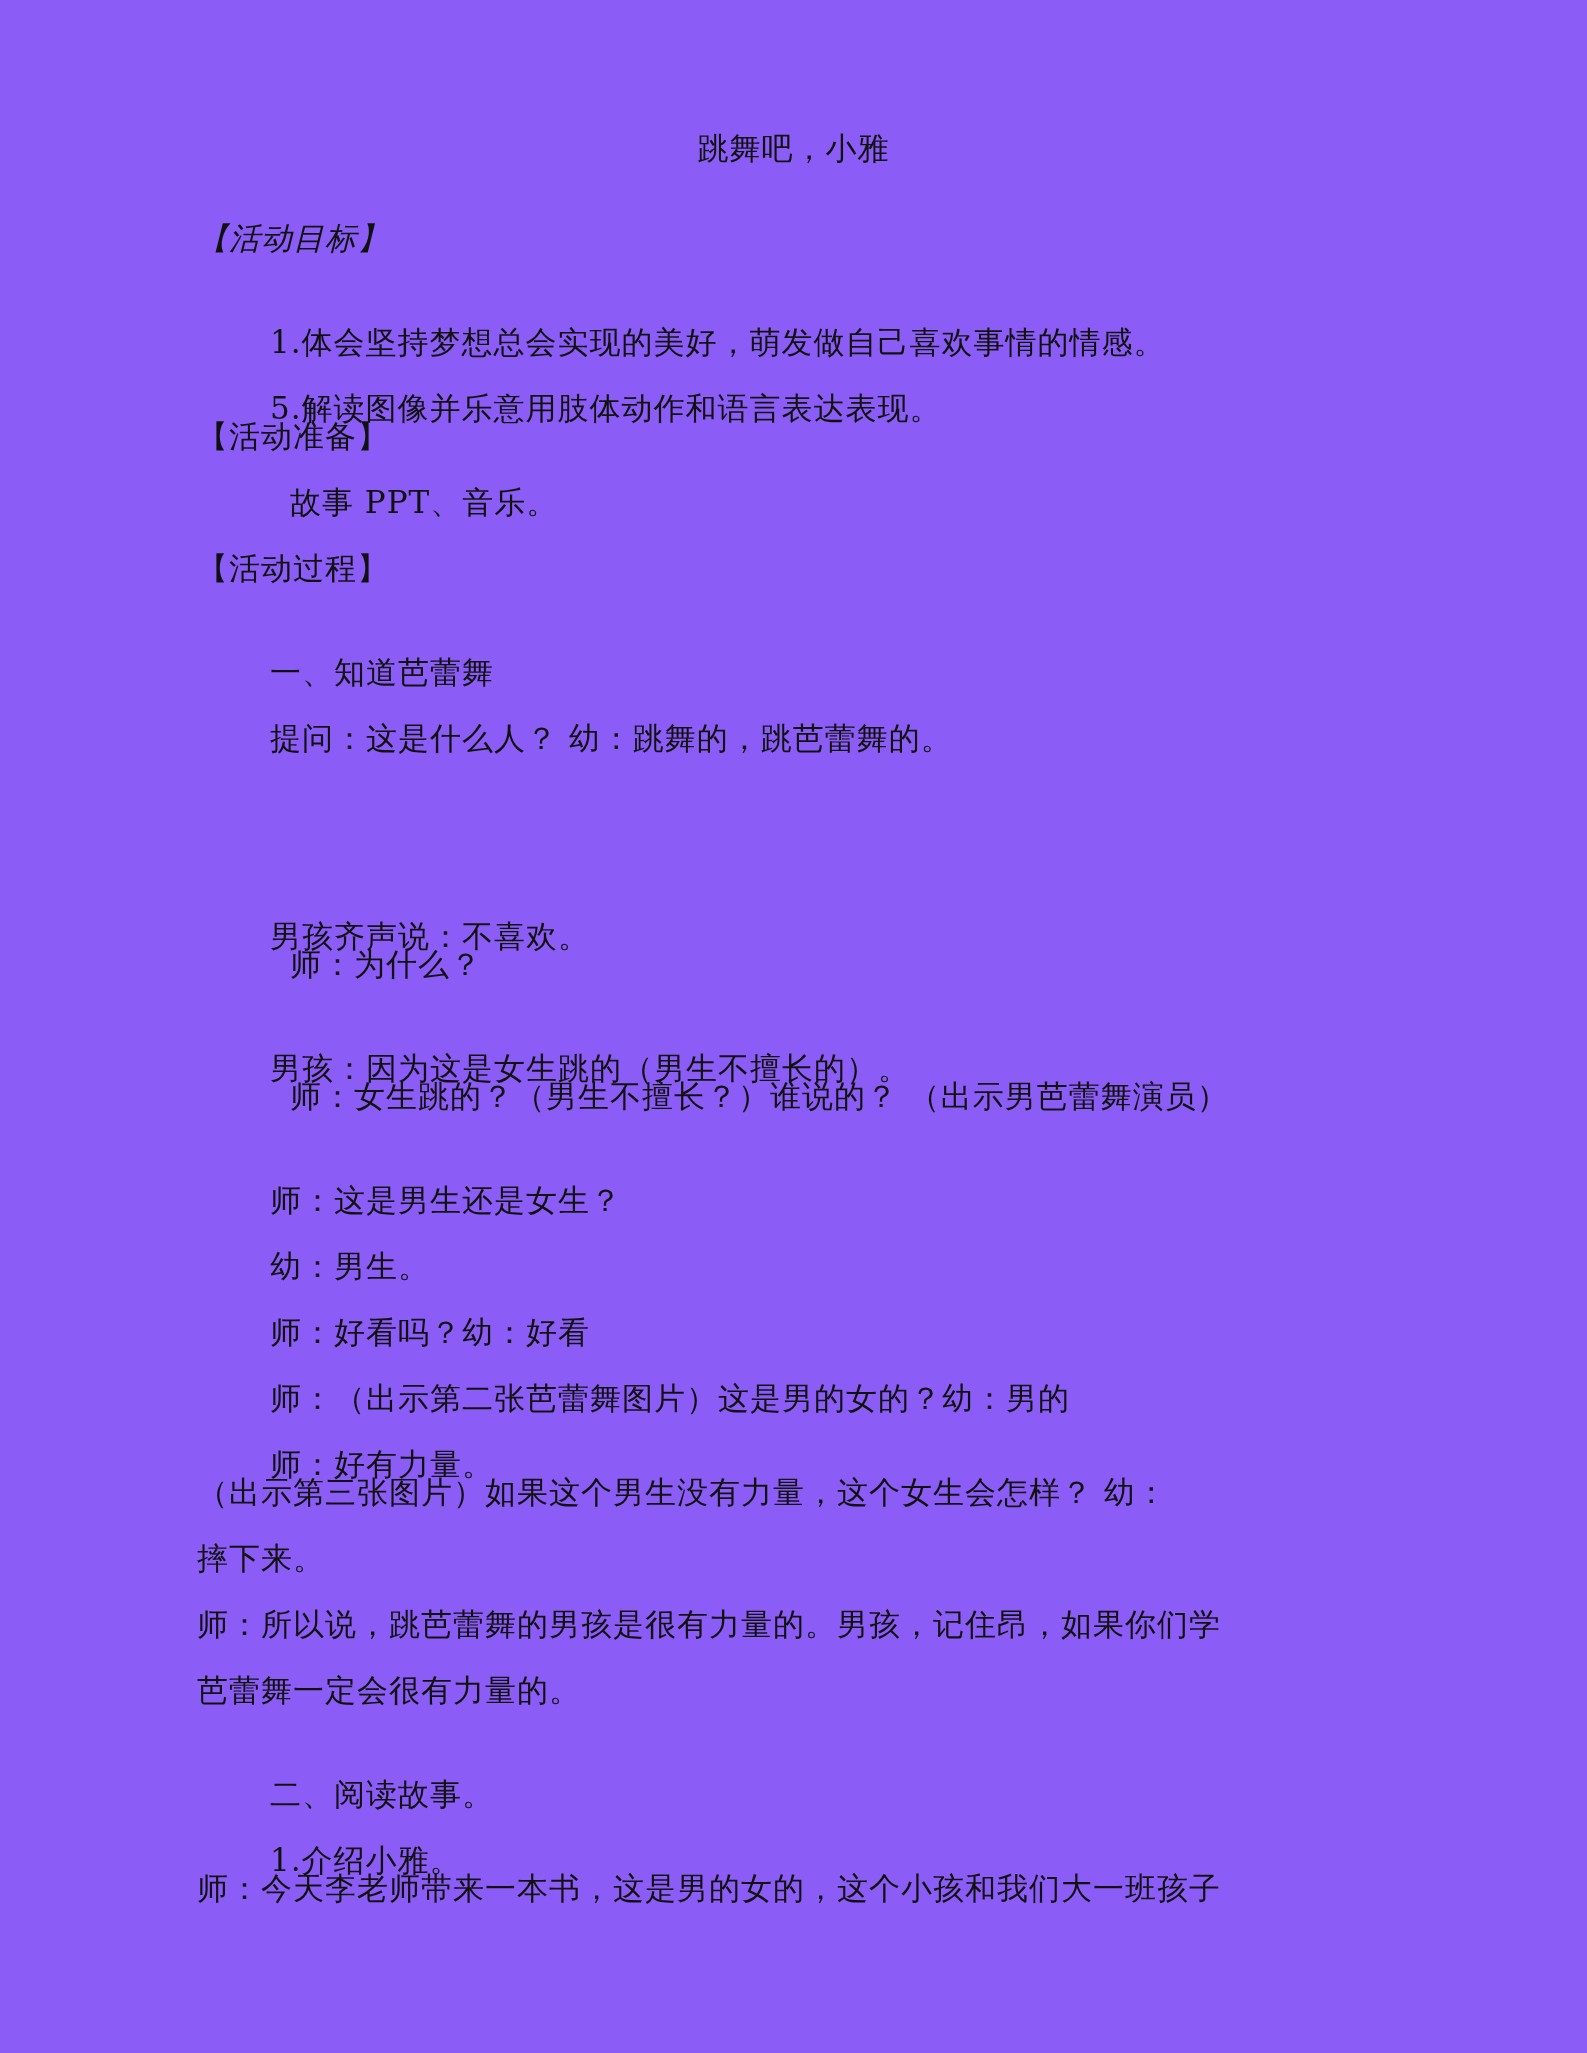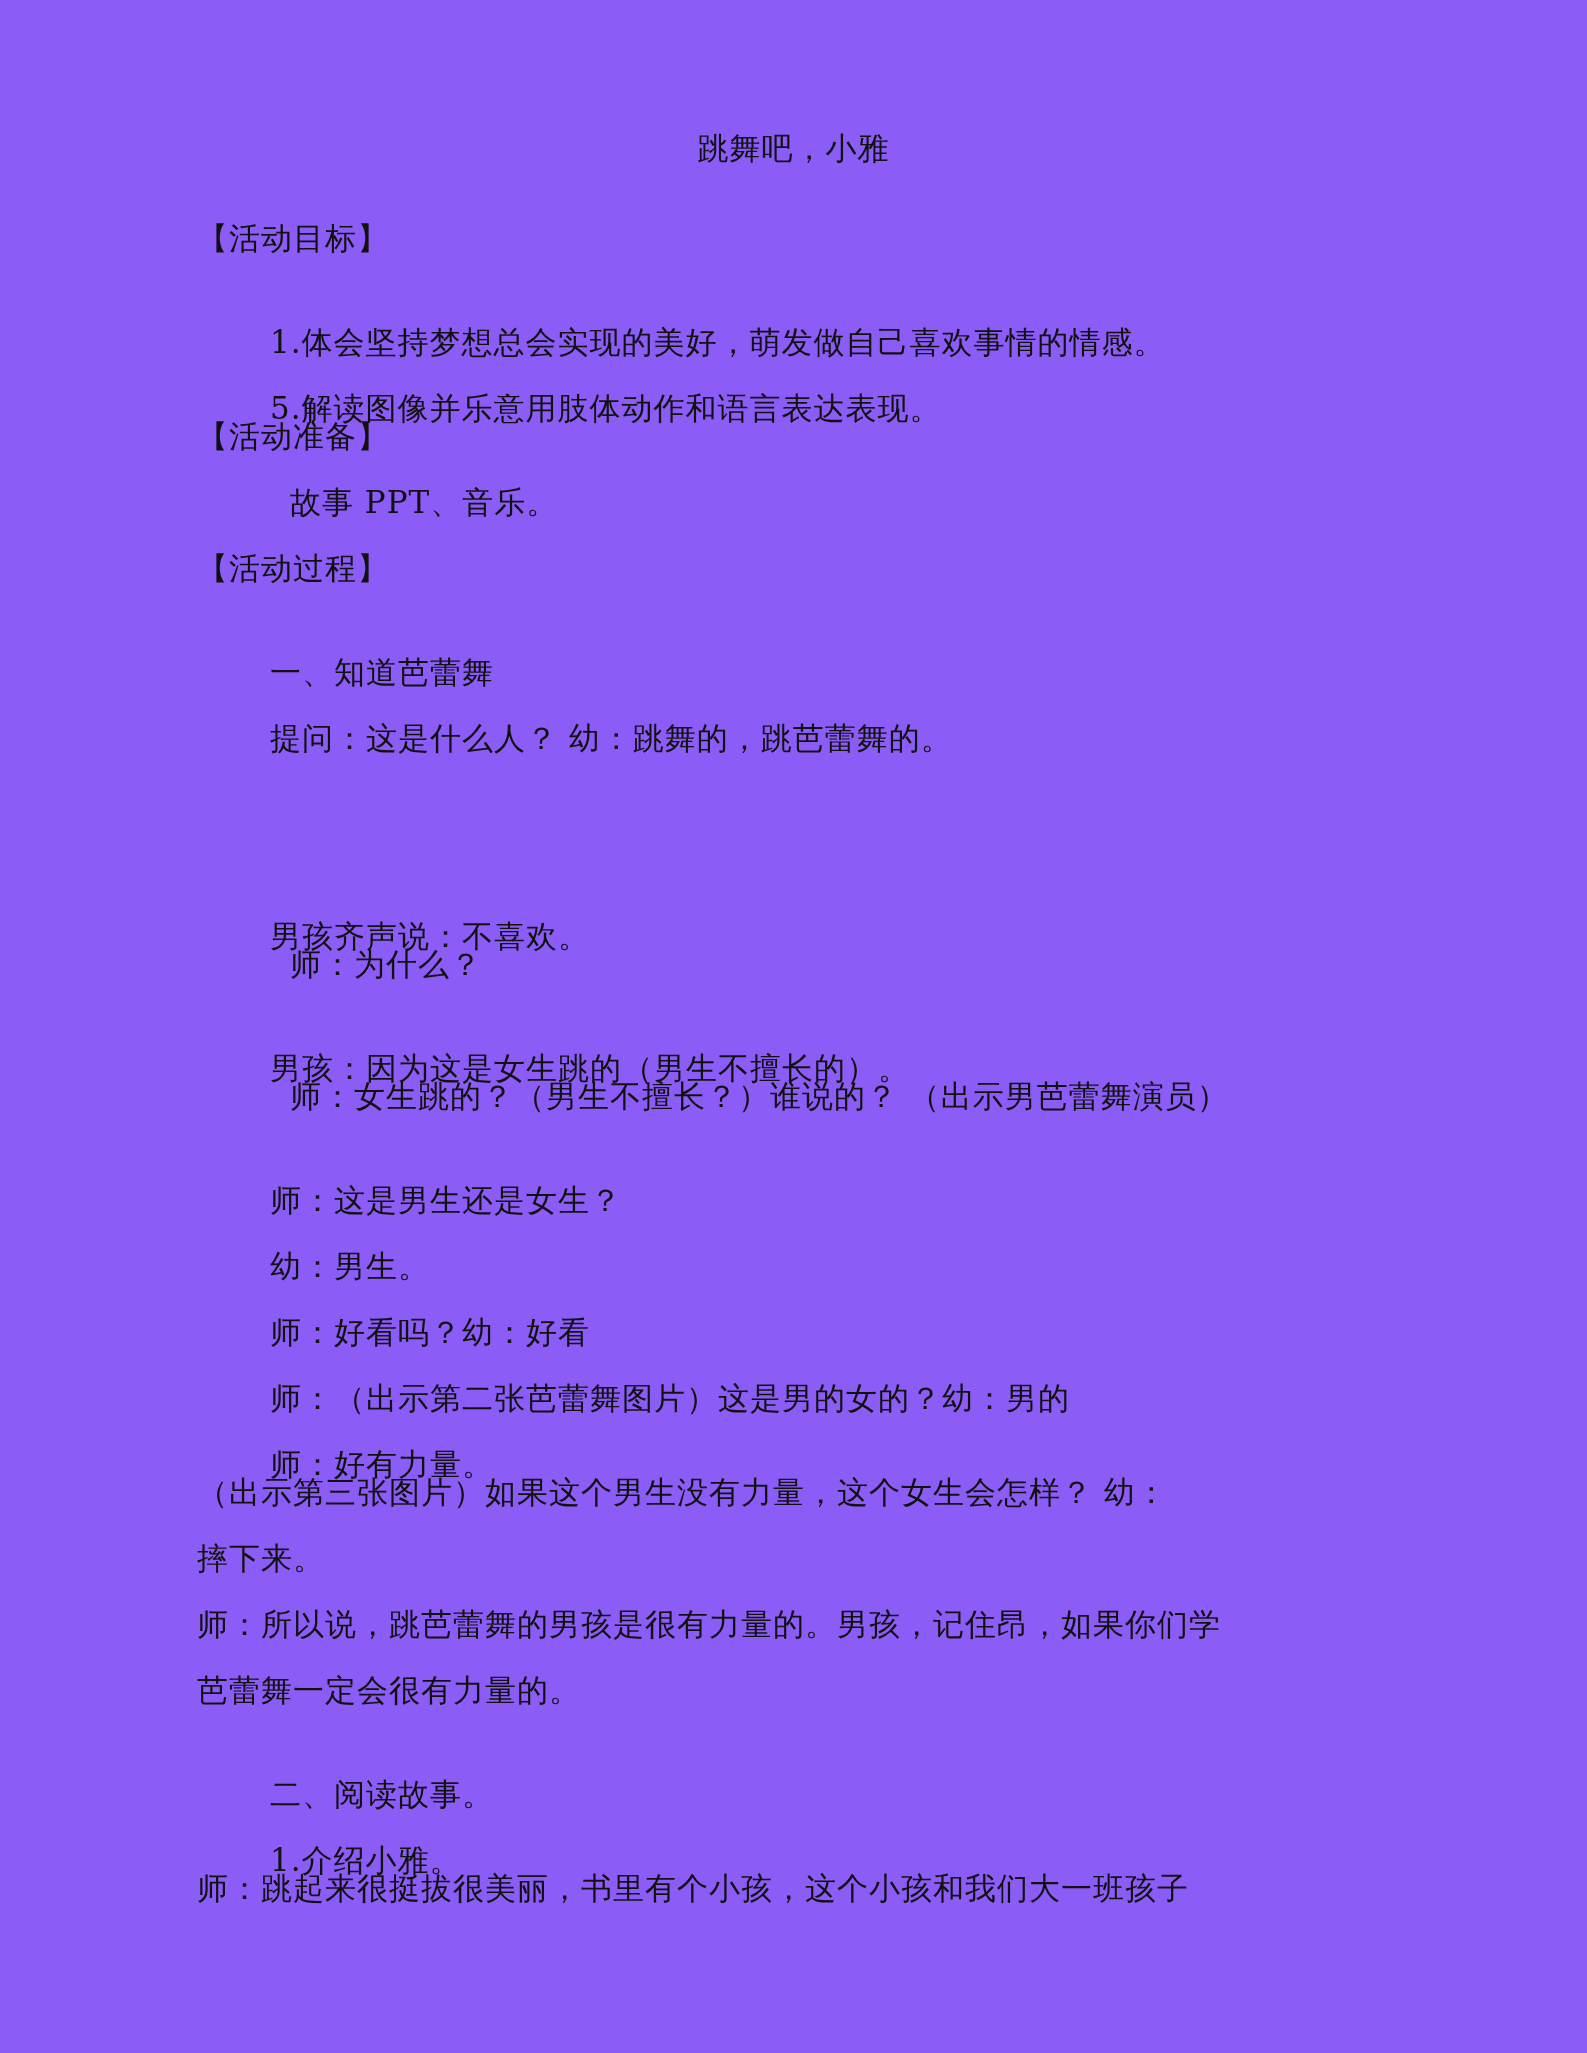--- a/index.html
+++ b/index.html
@@ -45,21 +45,21 @@
     .ind2 { left: 290px; }
     .ind0 { left: 197px; }
   </style>
 </head>
 <body>
 
 <div class="page">
 
   <div class="title">跳舞吧，小雅</div>
 
-  <div class="line ind0" style="top:218px;">【活动目标】</div>
+  <div class="line ind0" style="top:218px;font-style:italic;">【活动目标】</div>
   <div class="line ind1" style="top:284px;">1.体会坚持梦想总会实现的美好，萌发做自己喜欢事情的情感。</div>
   <div class="line ind1" style="top:350px;">5.解读图像并乐意用肢体动作和语言表达表现。</div>
 
   <div class="line ind0" style="top:416px;">【活动准备】</div>
   <div class="line ind2" style="top:482px;">故事 PPT、音乐。</div>
 
   <div class="line ind0" style="top:548px;text-align:right;">【活动过程】</div>
 
   <div class="line ind1" style="top:614px;">一、知道芭蕾舞</div>
   <div class="line ind1" style="top:680px;">提问：这是什么人？  幼：跳舞的，跳芭蕾舞的。</div>
@@ -71,15 +71,15 @@
   <div class="line ind1" style="top:1208px;">幼：男生。</div>
   <div class="line ind1" style="top:1274px;">师：好看吗？幼：好看</div>
   <div class="line ind1" style="top:1340px;">师：（出示第二张芭蕾舞图片）这是男的女的？幼：男的</div>
   <div class="line ind1" style="top:1406px;">师：好有力量。</div>
   <div class="line ind0" style="top:1472px;">（出示第三张图片）如果这个男生没有力量，这个女生会怎样？      幼：</div>
   <div class="line ind0" style="top:1538px;">摔下来。</div>
   <div class="line ind0" style="top:1604px;">师：所以说，跳芭蕾舞的男孩是很有力量的。男孩，记住昂，如果你们学</div>
   <div class="line ind0" style="top:1670px;">芭蕾舞一定会很有力量的。</div>
   <div class="line ind1" style="top:1736px;">二、阅读故事。</div>
   <div class="line ind1" style="top:1802px;">1.介绍小雅。</div>
-  <div class="line ind0" style="top:1868px;">师：跳起来很挺拔很美丽，书里有个小孩，这个小孩和我们大一班孩子</div>
+  <div class="line ind0" style="top:1868px;">师：今天李老师带来一本书，这是男的女的，这个小孩和我们大一班孩子</div>
 
 </div>
 
 </body></html>

